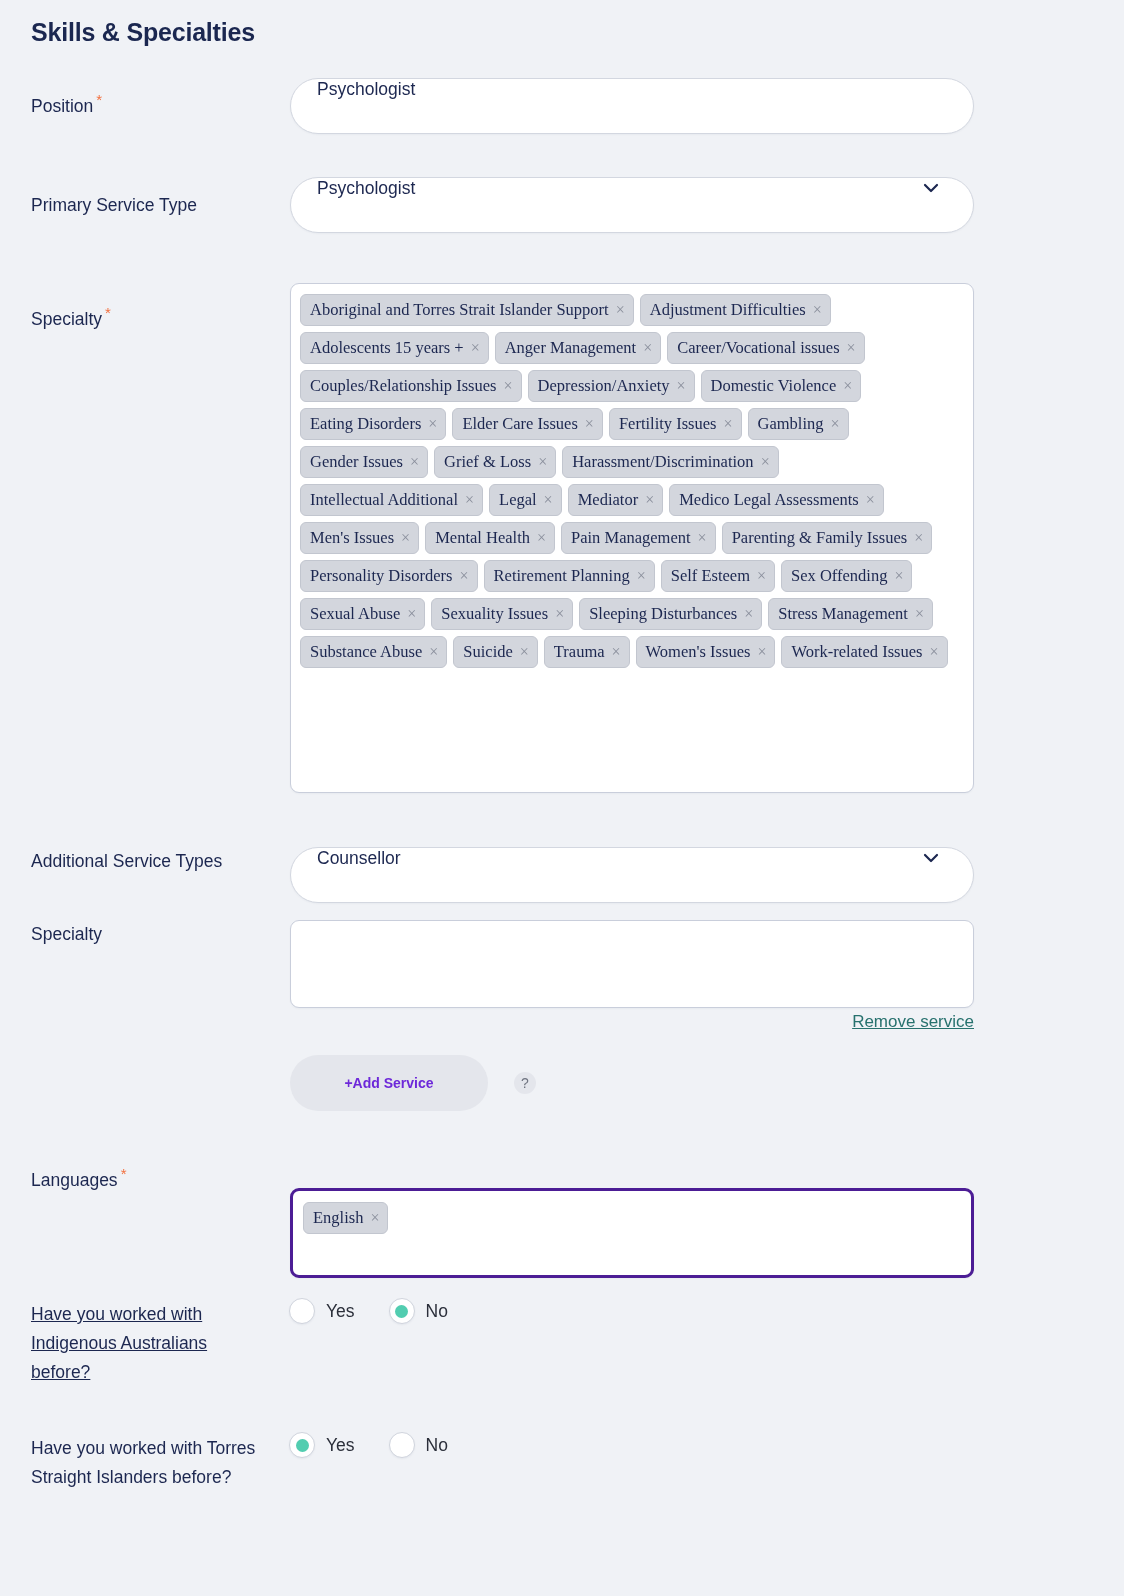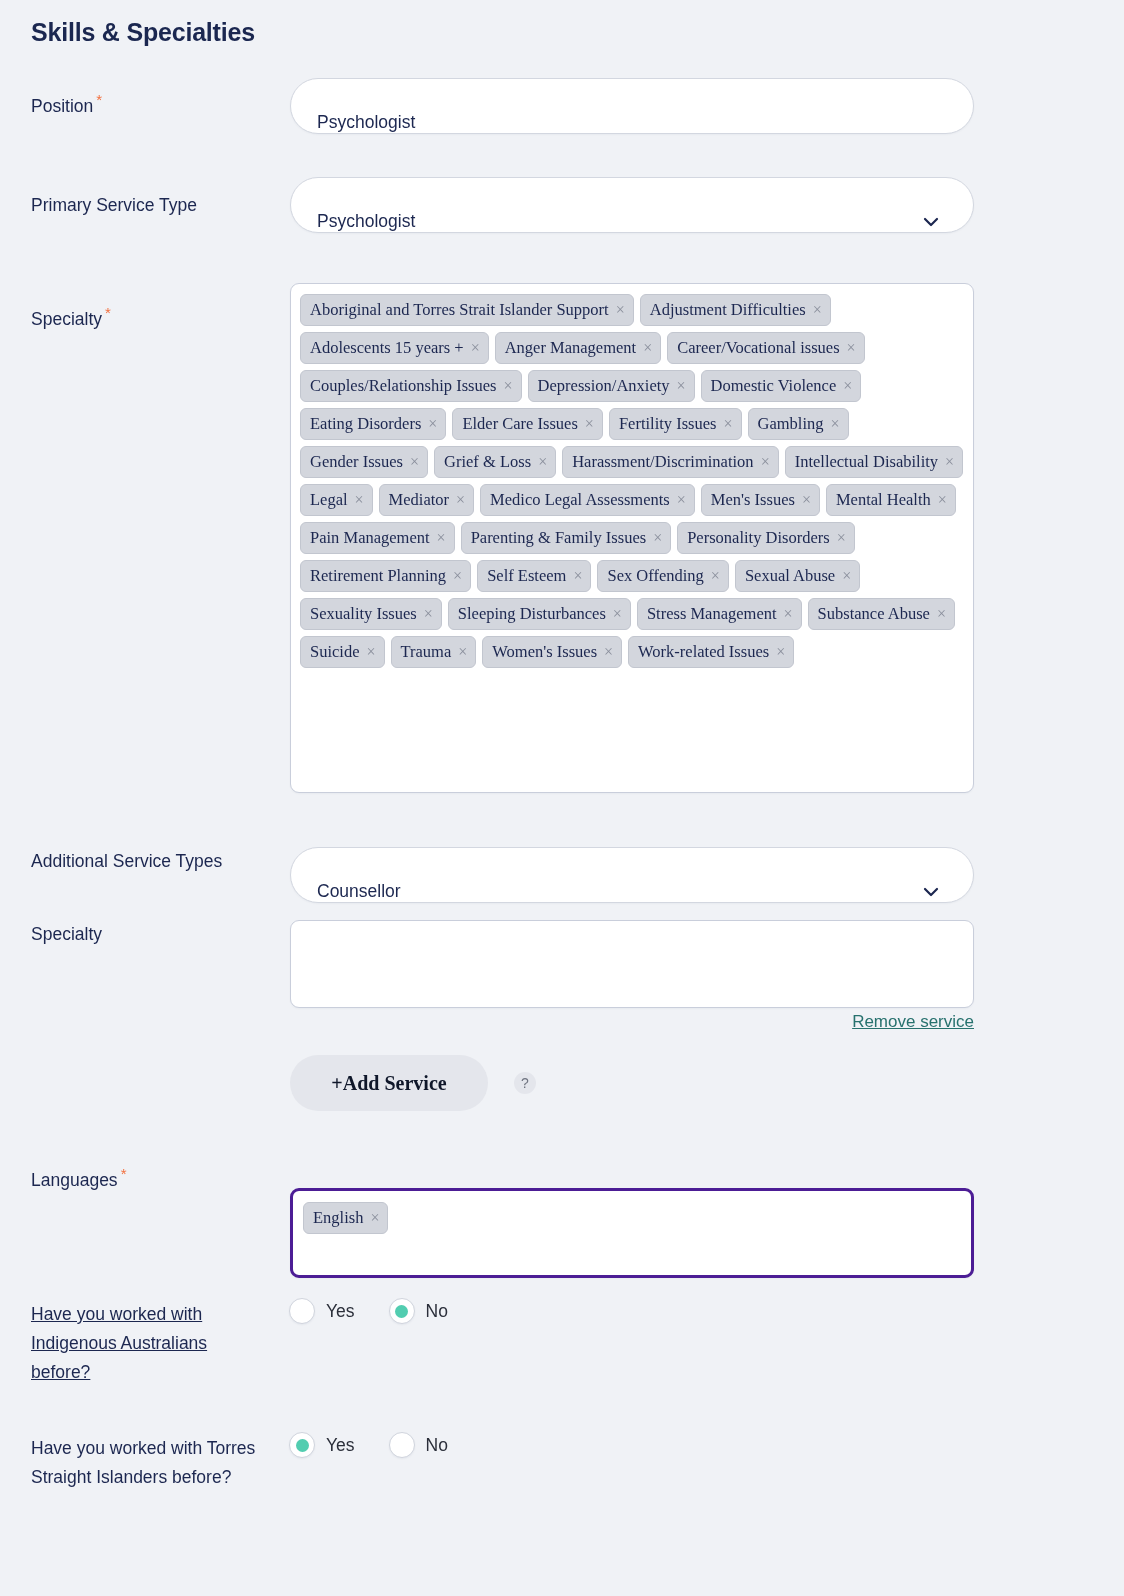--- a/index.html
+++ b/index.html
@@ -61,21 +61,21 @@
     width: 684px;
   }
 
   .pill-input {
     width: 684px;
     height: 56px;
     background: #ffffff;
     border: 1px solid #d3d7e0;
     border-radius: 28px;
     display: flex;
-    align-items: flex-end;
+    align-items: flex-start;
     padding: 0 26px;
     font-size: 17.5px;
     color: #1c2750;
     box-shadow: 0 1px 2px rgba(28,39,80,0.04);
   }
 
   .pill-select {
     justify-content: space-between;
   }
   .chev {
@@ -142,24 +142,24 @@
     text-decoration: underline;
     cursor: pointer;
   }
 
   .add-service-btn {
     height: 56px;
     min-width: 198px;
     background: #e4e6ec;
     border: none;
     border-radius: 28px;
-    font-family: Liberation Serif, serif;
-    font-size: 20px;
+    font-family: Liberation Sans, sans-serif;
+    font-size: 14px;
     font-weight: bold;
-    color: #0f172a;
+    color: #6d28d9;
     cursor: pointer;
     display: inline-flex;
     align-items: center;
     justify-content: center;
   }
 
   .help-icon {
     display: inline-flex;
     align-items: center;
     justify-content: center;
@@ -308,21 +308,21 @@
             </span>
             <span class="tag">
               <span>Grief &amp; Loss</span>
               <span class="tx">×</span>
             </span>
             <span class="tag">
               <span>Harassment/Discrimination</span>
               <span class="tx">×</span>
             </span>
             <span class="tag">
-              <span>Intellectual Disability</span>
+              <span>Intellectual Additional</span>
               <span class="tx">×</span>
             </span>
             <span class="tag">
               <span>Legal</span>
               <span class="tx">×</span>
             </span>
             <span class="tag">
               <span>Mediator</span>
               <span class="tx">×</span>
             </span>

